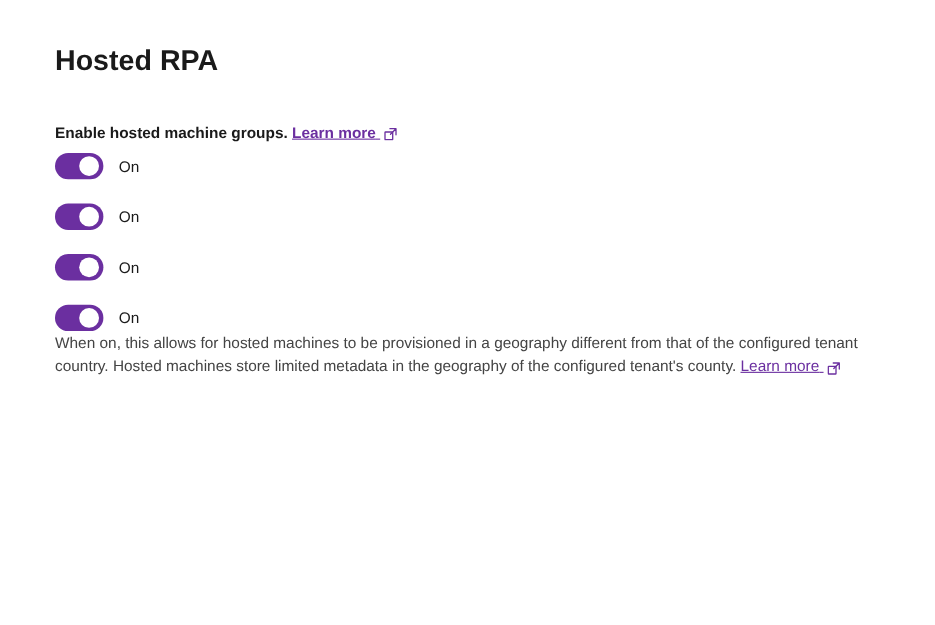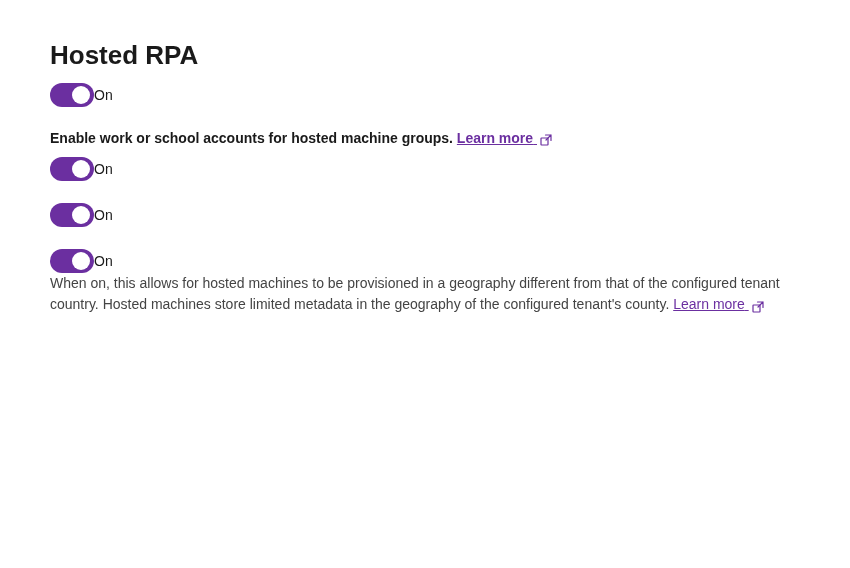--- a/index.html
+++ b/index.html
@@ -14,21 +14,21 @@
       color: #1a1a1a;
       width: 850px;
       min-height: 568px;
       padding: 40px 50px;
     }
 
     .page-title {
       font-size: 26px;
       font-weight: 600;
       color: #1a1a1a;
-      margin-bottom: 12px;
+      margin-bottom: 40px;
     }
 
     .setting-section {
       margin-bottom: 22px;
     }
 
     .setting-label {
       font-size: 14px;
       font-weight: 600;
       color: #1a1a1a;
@@ -49,21 +49,21 @@
       height: 12px;
       margin-left: 3px;
       vertical-align: middle;
       position: relative;
       top: -1px;
     }
 
     .toggle-row {
       display: flex;
       align-items: center;
-      gap: 0;
+      gap: 14px;
     }
 
     .toggle {
       position: relative;
       width: 44px;
       height: 24px;
       cursor: pointer;
       flex-shrink: 0;
     }
 
@@ -100,43 +100,43 @@
       margin-top: 0;
       max-width: 780px;
     }
   </style>
 </head>
 <body>
 
 <h1 class="page-title">Hosted RPA</h1>
 
 <div class="setting-section">
+  <div class="setting-label">
+    <span>Enable hosted machine groups.</span>
+    <a href="#">
+      <span>Learn more</span>
+    </a>
+    <span class="external-icon">
+      <svg width="12" height="12" viewBox="0 0 12 12" fill="none" xmlns="http://www.w3.org/2000/svg">
+        <rect x="1" y="4" width="7" height="7" rx="0.5" stroke="#6b2fa0" stroke-width="1.2" fill="none"></rect>
+        <path d="M5.5 1H11M11 1V6.5M11 1L6 6" stroke="#6b2fa0" stroke-width="1.2" stroke-linecap="round" stroke-linejoin="round"></path>
+      </svg>
+    </span>
+  </div>
   <div class="toggle-row">
     <div class="toggle">
       <div class="toggle-track">
         <div class="toggle-thumb"></div>
       </div>
     </div>
     <span class="toggle-label">On</span>
   </div>
 </div>
 
 <div class="setting-section">
-  <div class="setting-label">
-    <span>Enable work or school accounts for hosted machine groups.</span>
-    <a href="#">
-      <span>Learn more</span>
-    </a>
-    <span class="external-icon">
-      <svg width="12" height="12" viewBox="0 0 12 12" fill="none" xmlns="http://www.w3.org/2000/svg">
-        <rect x="1" y="4" width="7" height="7" rx="0.5" stroke="#6b2fa0" stroke-width="1.2" fill="none"></rect>
-        <path d="M5.5 1H11M11 1V6.5M11 1L6 6" stroke="#6b2fa0" stroke-width="1.2" stroke-linecap="round" stroke-linejoin="round"></path>
-      </svg>
-    </span>
-  </div>
   <div class="toggle-row">
     <div class="toggle">
       <div class="toggle-track">
         <div class="toggle-thumb"></div>
       </div>
     </div>
     <span class="toggle-label">On</span>
   </div>
 </div>
 

